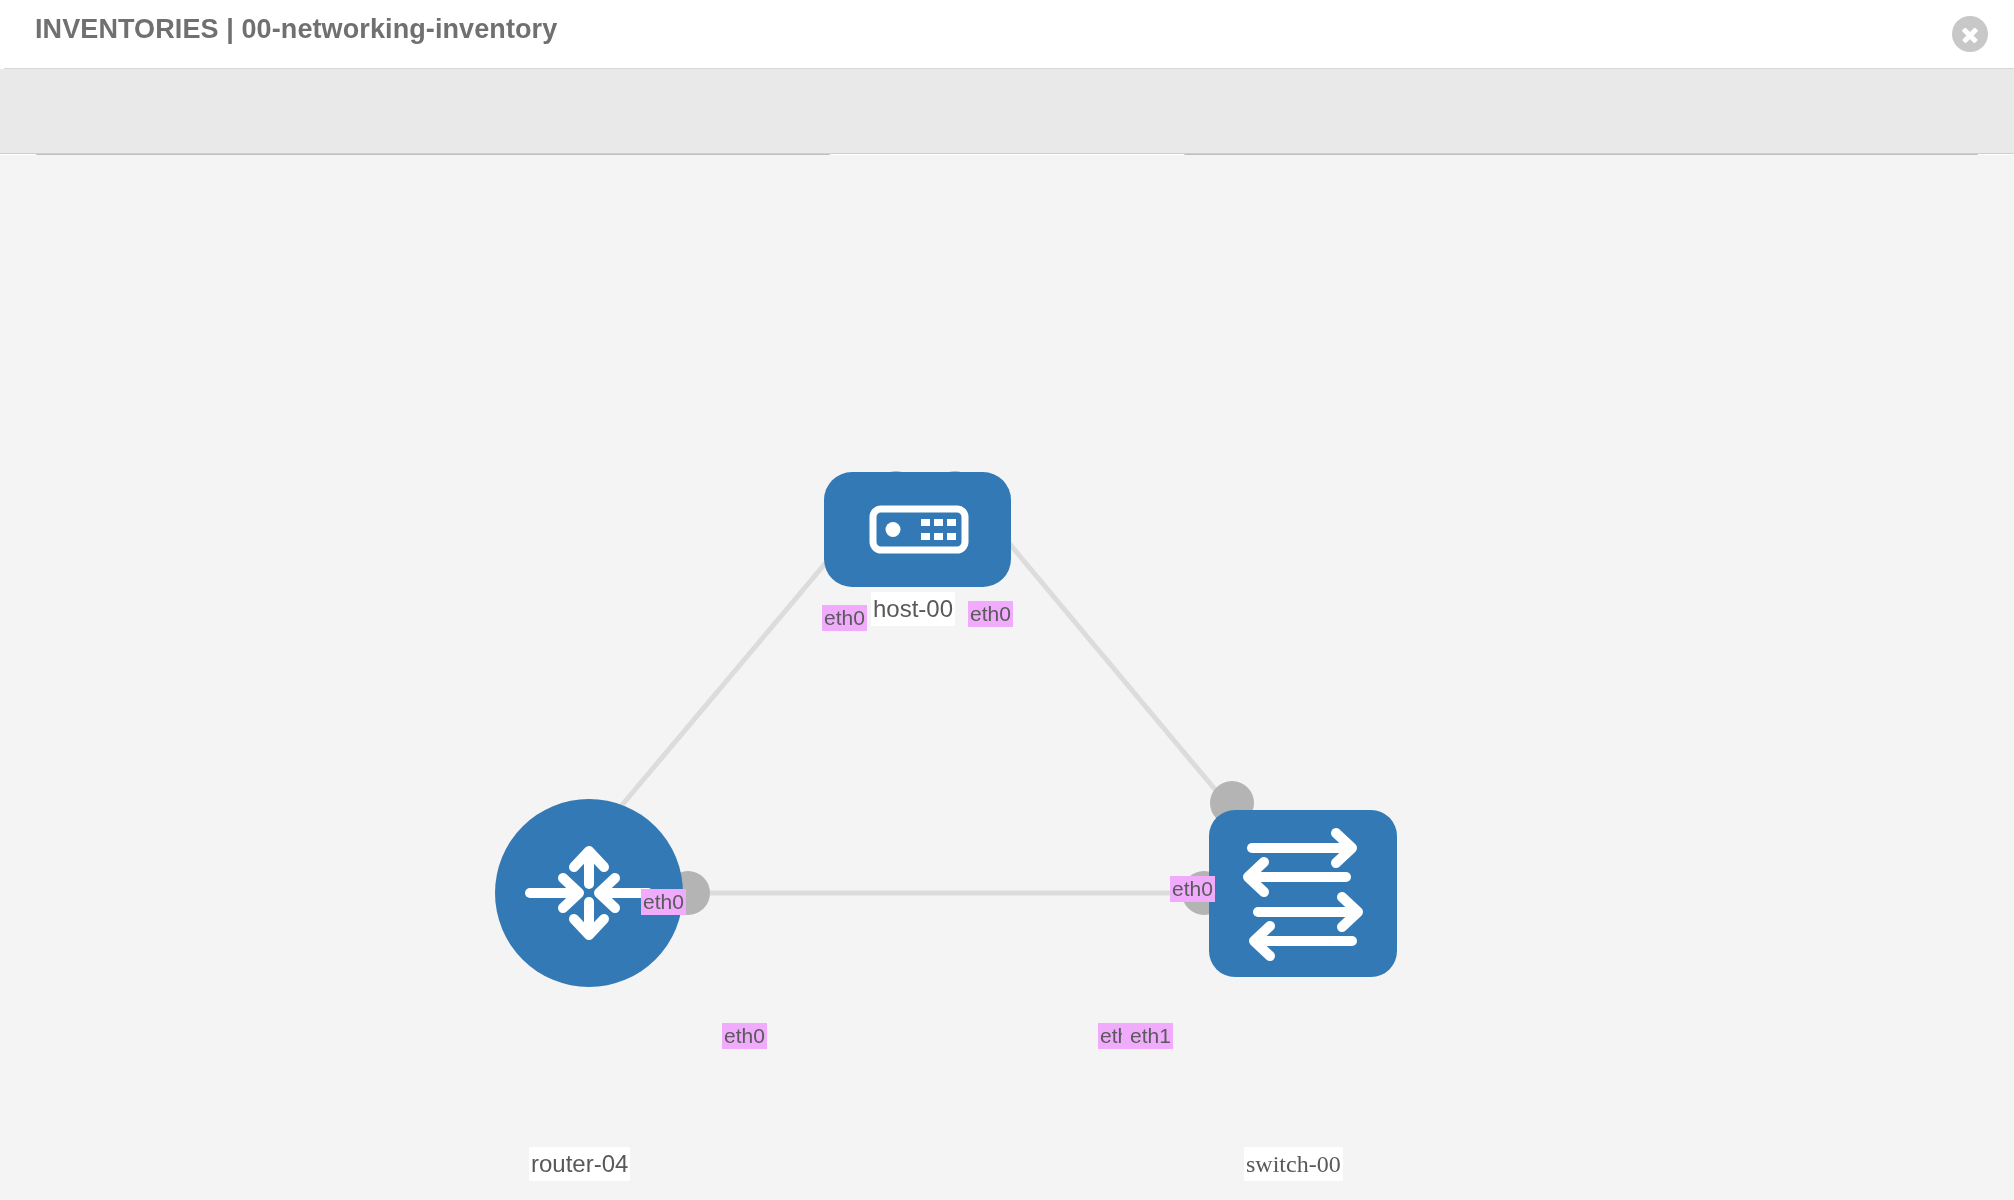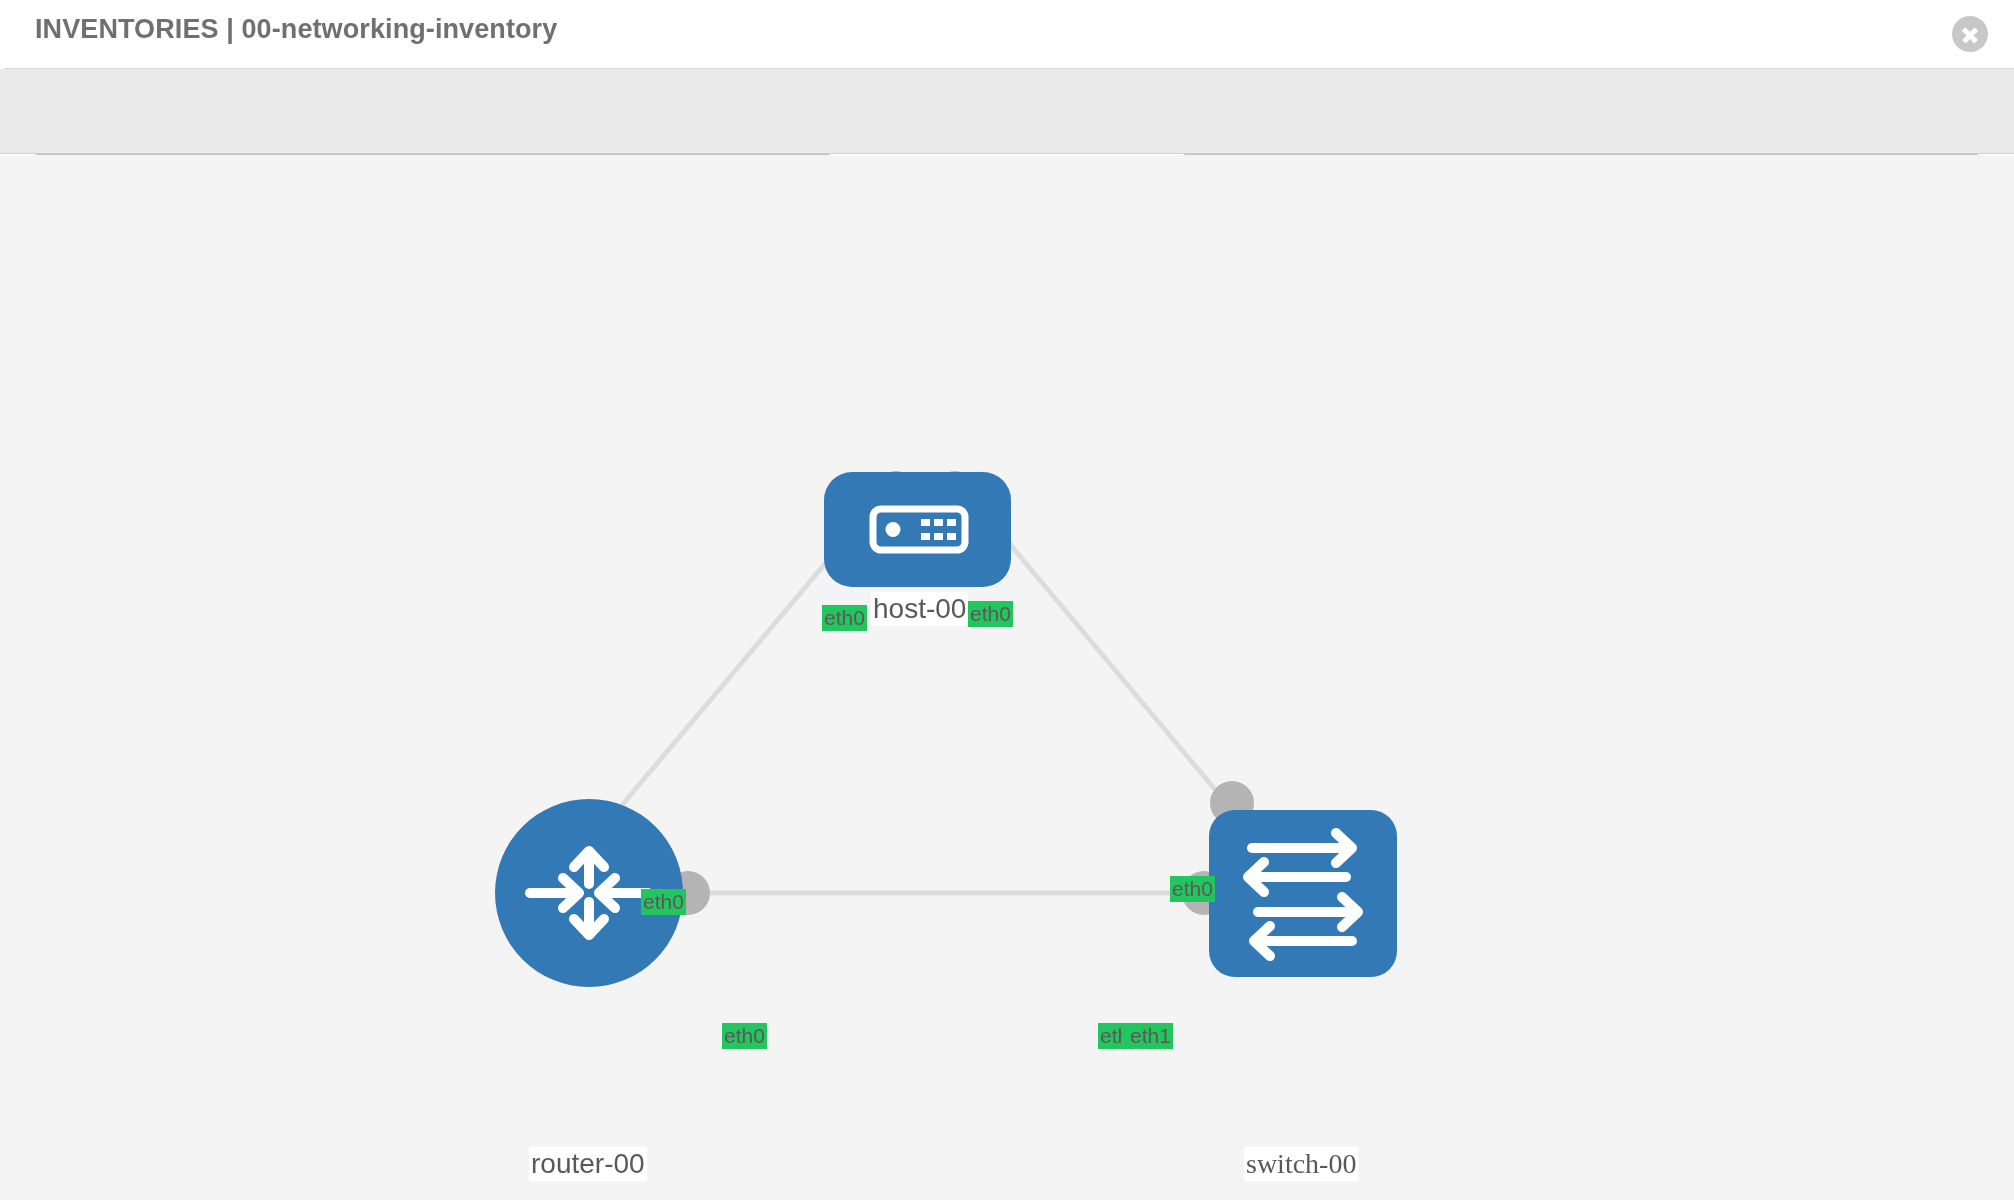--- a/index.html
+++ b/index.html
@@ -149,33 +149,33 @@
     fill: #b4b4b4;
   }
   .link-line {
     stroke: #dcdcdc;
     stroke-width: 5;
     fill: none;
   }
 
   .node-label {
     position: absolute;
-    font-size: 28px;
+    font-size: 24px;
     color: #595959;
     background: #ffffff;
     white-space: nowrap;
     padding: 0 2px;
     line-height: 34px;
   }
 
   .iface-label {
     position: absolute;
     font-size: 21px;
     color: #5a5a5a;
-    background: #22c55e;
+    background: #f0abfc;
     white-space: nowrap;
     padding: 0 2px;
     line-height: 26px;
   }
 </style>
 </head>
 <body>
 
 <div id="app">
 
@@ -283,17 +283,17 @@
 
     <span class="iface-label" style="left:822px; top:450px;">eth0</span>
     <span class="iface-label" style="left:968px; top:446px;">eth0</span>
     <span class="iface-label" style="left:641px; top:734px;">eth0</span>
     <span class="iface-label" style="left:1170px; top:721px;">eth0</span>
     <span class="iface-label" style="left:722px; top:868px;">eth0</span>
     <span class="iface-label" style="left:1098px; top:868px;">eth0</span>
     <span class="iface-label" style="left:1122px; top:868px;padding-left:8px;">eth1</span>
 
     <span class="node-label" style="left:871px; top:437px;">host-00</span>
-    <span class="node-label" style="left:529px; top:992px;">router-00</span>
+    <span class="node-label" style="left:529px; top:992px;">router-04</span>
     <span class="node-label" style="left:1244px; top:992px;font-family:Liberation Serif, serif;">switch-00</span>
 
   </div>
 </div>
 
 </body></html>

